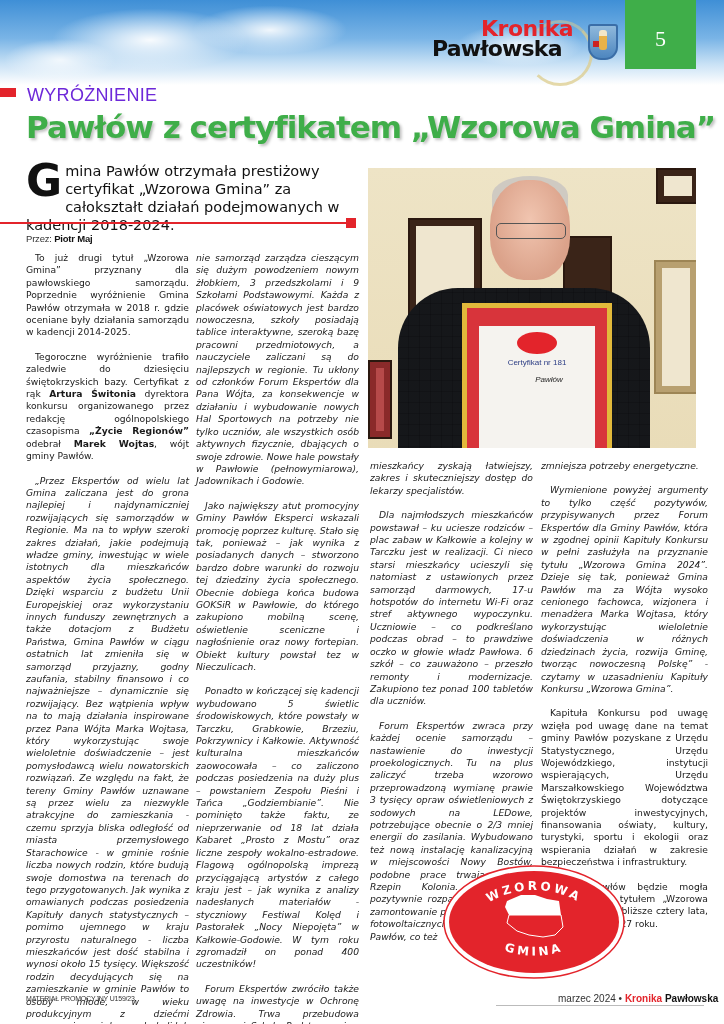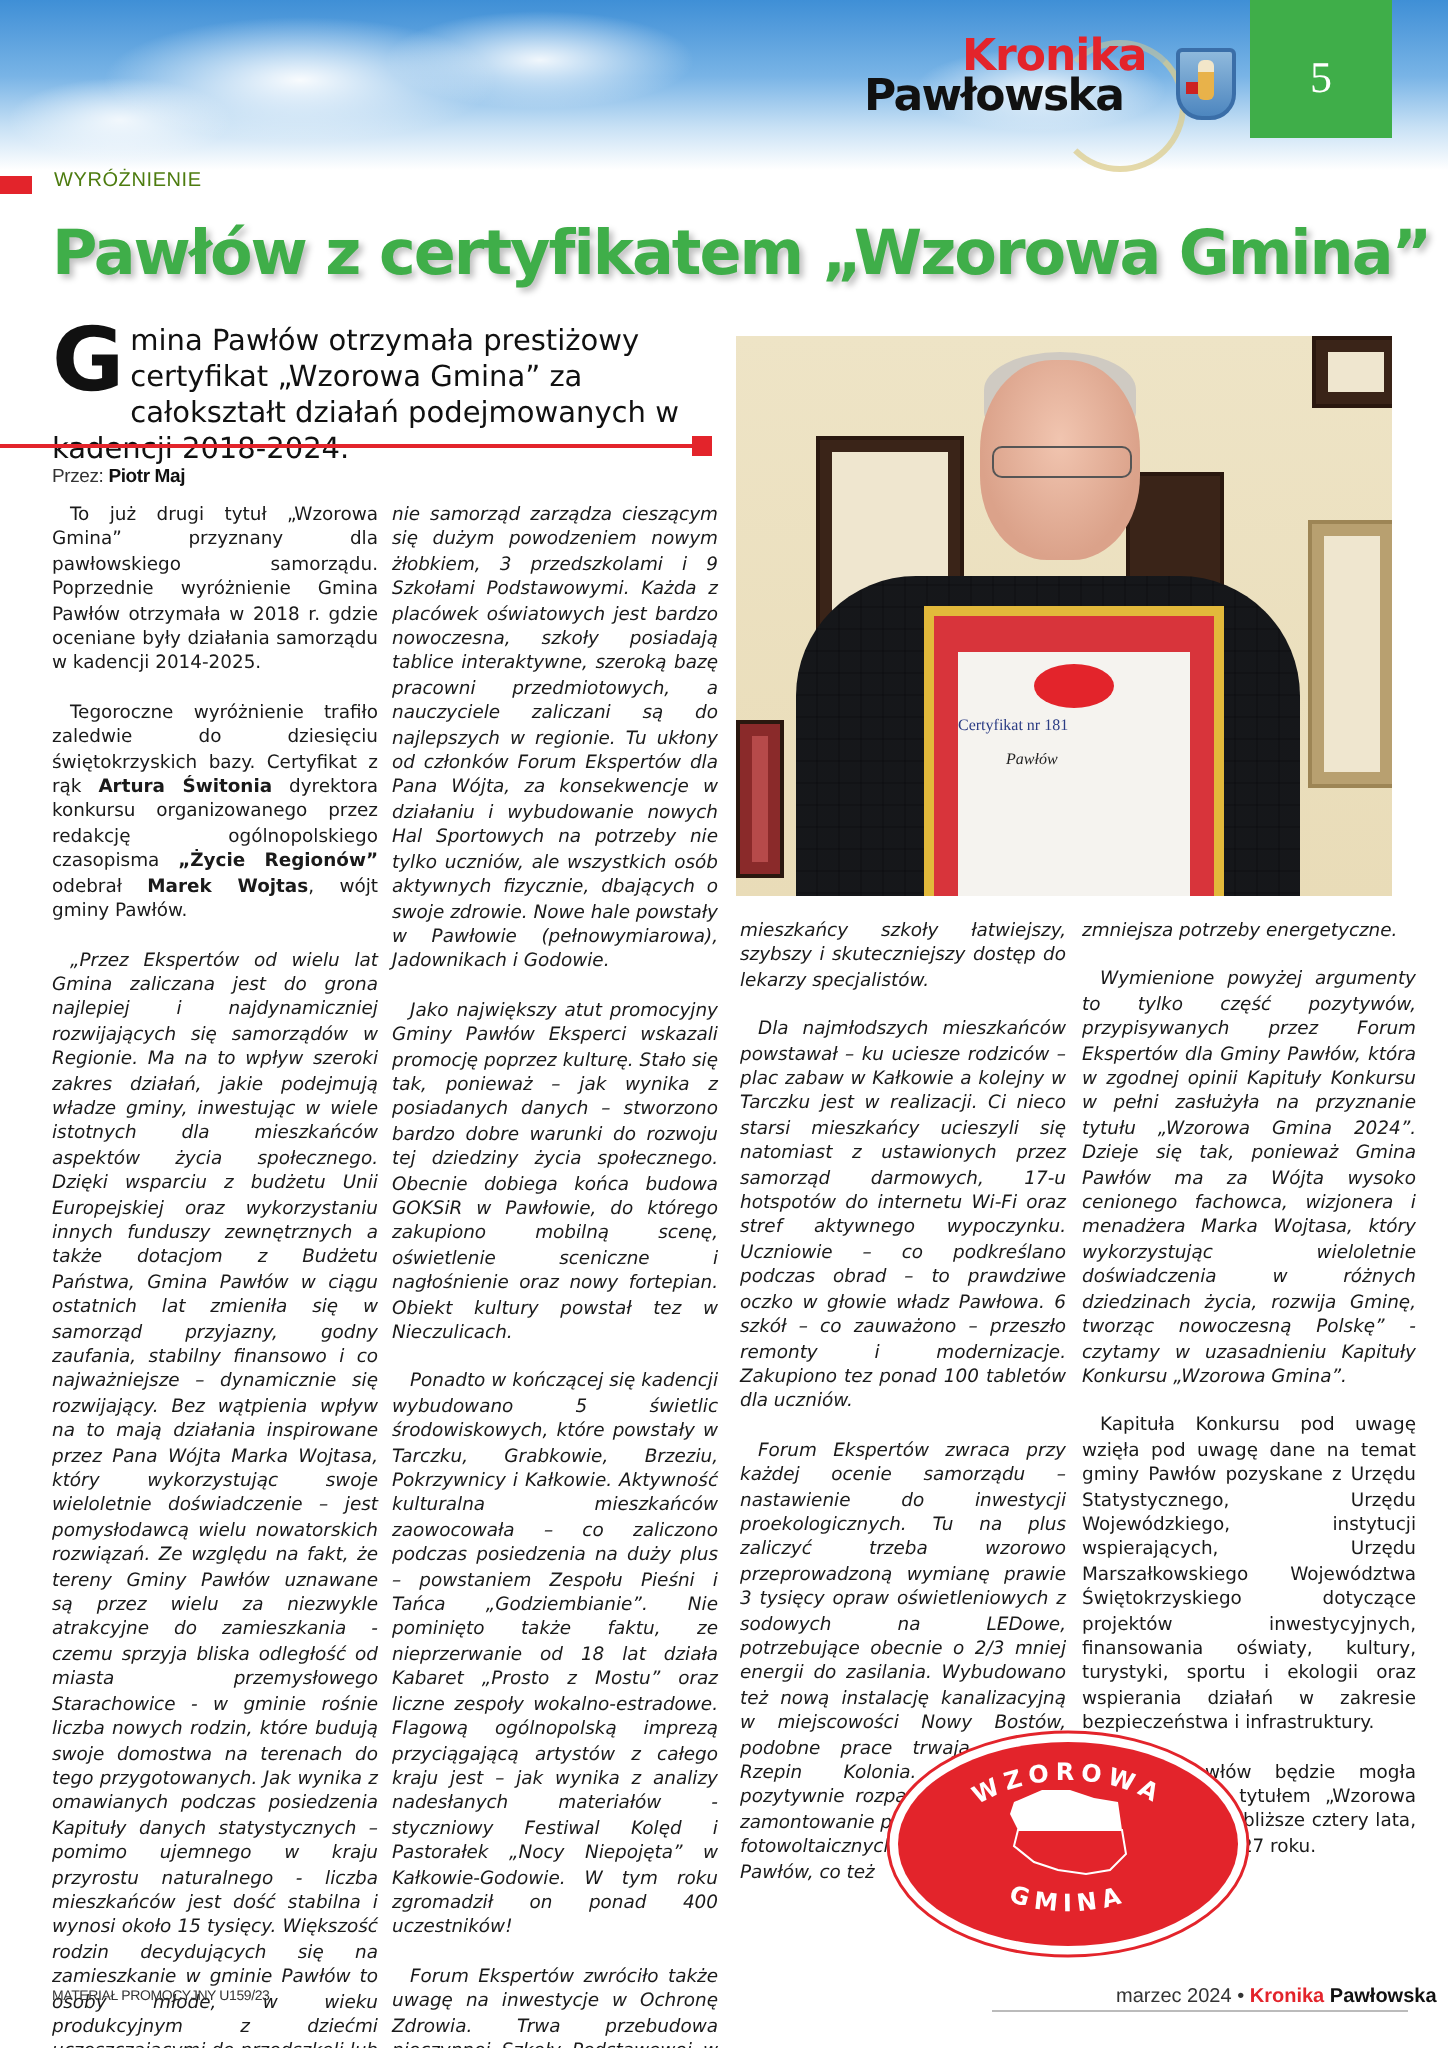--- a/index.html
+++ b/index.html
@@ -48,21 +48,21 @@
     position: absolute; left: 3px; top: 15px; width: 6px; height: 6px; background: #c22;
   }
   .page-num {
     position: absolute; left: 625px; top: 0; width: 71px; height: 69px;
     background: #3fae49; color: #fff;
     font-family: "Liberation Serif", serif; font-size: 22px;
     display: flex; align-items: center; justify-content: center; padding-top: 8px; box-sizing: border-box;
   }
   .section-marker { position: absolute; left: 0; top: 88px; width: 16px; height: 9px; background: #e3242b; }
   .section-label {
-    position: absolute; left: 27px; top: 85px; font-size: 10px; color: #4d7c0f;
+    position: absolute; left: 27px; top: 85px; font-size: 18px; color: #6d28d9;
     letter-spacing: 0.3px; font-family: "Liberation Sans", sans-serif;
   }
   .headline {
     position: absolute; left: 26px; top: 105px; width: 690px;
     font-family: "DejaVu Sans", sans-serif; font-weight: 900; font-size: 31px;
     color: #3fae49; letter-spacing: -1px; line-height: 44px;
     text-shadow: 2px 2px 3px rgba(0,0,0,0.25);
     white-space: nowrap;
   }
   .lead {
@@ -117,21 +117,21 @@
                 repeating-linear-gradient(90deg,#4a4c52 0 10px,#3d3f45 10px 11px);
     background-blend-mode: multiply;
     border-radius: 60px 60px 0 0;
   }
   .photo .cert {
     position: absolute; left: 94px; top: 135px; width: 140px; height: 150px;
     border: 5px solid #e2b93b; background: #d8343b;
   }
   .photo .cert .paper {
     position: absolute; left: 12px; top: 18px; right: 12px; bottom: 0; background: #f5f3ef;
-    font-family: Liberation Serif, serif; color: #2b3c84; 
+    font-family: Liberation Sans, sans-serif; color: #2b3c84; text-align: center;
   }
   .photo .cert .oval {
     width: 40px; height: 22px; background: #e3242b; border-radius: 50%; margin: 6px auto 4px;
   }
   .photo .cert .ctitle { font-size: 8px; }
   .photo .cert .cname { font-size: 8px; color: #222; margin-top: 8px; font-style: italic; margin-left: 24px; }
   .badge-wrap { position: absolute; left: 443px; top: 865px; width: 182px; height: 114px; }
   .footer-left {
     position: absolute; left: 26px; top: 995px; font-size: 7px; color: #333; letter-spacing: -0.2px;
     font-family: "Liberation Sans", sans-serif;
@@ -214,21 +214,21 @@
   <div class="cert">
     <div class="paper">
       <div class="oval"></div>
       <div class="ctitle">Certyfikat nr 181</div>
       <div class="cname">Pawłów</div>
     </div>
   </div>
 </div>
 
 <div class="col col3 it">
-  <p class="cont it">mieszkańcy szkoły łatwiejszy, szybszy i skuteczniejszy dostęp do lekarzy specjalistów.</p>
+  <p class="cont it">mieszkańcy zyskają łatwiejszy, zakres i skuteczniejszy dostęp do lekarzy specjalistów.</p>
   <p class="it">Dla najmłodszych mieszkańców powstawał – ku uciesze rodziców – plac zabaw w Kałkowie a kolejny w Tarczku jest w realizacji. Ci nieco starsi mieszkańcy ucieszyli się natomiast z ustawionych przez samorząd darmowych, 17-u hotspotów do internetu Wi-Fi oraz stref aktywnego wypoczynku. Uczniowie – co podkreślano podczas obrad – to prawdziwe oczko w głowie władz Pawłowa. 6 szkół – co zauważono – przeszło remonty i modernizacje. Zakupiono tez ponad 100 tabletów dla uczniów.</p>
   <p class="it">Forum Ekspertów zwraca przy każdej ocenie samorządu – nastawienie do inwestycji proekologicznych. Tu na plus zaliczyć trzeba wzorowo przeprowadzoną wymianę prawie 3 tysięcy opraw oświetleniowych z sodowych na LEDowe, potrzebujące obecnie o 2/3 mniej energii do zasilania. Wybudowano też nową instalację kanalizacyjną w miejscowości Nowy Bostów, podobne prace trwają we wsi Rzepin Kolonia. Do tego pozytywnie rozpatrzono wnioski o zamontowanie ponad 150 instalacji fotowoltaicznych na terenie gminy Pawłów, co też</p>
 </div>
 
 <div class="col col4">
   <p class="cont it">zmniejsza potrzeby energetyczne.</p>
   <p class="it">Wymienione powyżej argumenty to tylko część pozytywów, przypisywanych przez Forum Ekspertów dla Gminy Pawłów, która w zgodnej opinii Kapituły Konkursu w pełni zasłużyła na przyznanie tytułu „Wzorowa Gmina 2024”. Dzieje się tak, ponieważ Gmina Pawłów ma za Wójta wysoko cenionego fachowca, wizjonera i menadżera Marka Wojtasa, który wykorzystując wieloletnie doświadczenia w różnych dziedzinach życia, rozwija Gminę, tworząc nowoczesną Polskę” - czytamy w uzasadnieniu Kapituły Konkursu „Wzorowa Gmina”.</p>
   <p>Kapituła Konkursu pod uwagę wzięła pod uwagę dane na temat gminy Pawłów pozyskane z Urzędu Statystycznego, Urzędu Wojewódzkiego, instytucji wspierających, Urzędu Marszałkowskiego Województwa Świętokrzyskiego dotyczące projektów inwestycyjnych, finansowania oświaty, kultury, turystyki, sportu i ekologii oraz wspierania działań w zakresie bezpieczeństwa i infrastruktury.</p>
   <p>Gmina Pawłów będzie mogła posługiwać się tytułem „Wzorowa Gmina” przez najbliższe cztery lata, czyli do końca 2027 roku.</p>
 </div>

